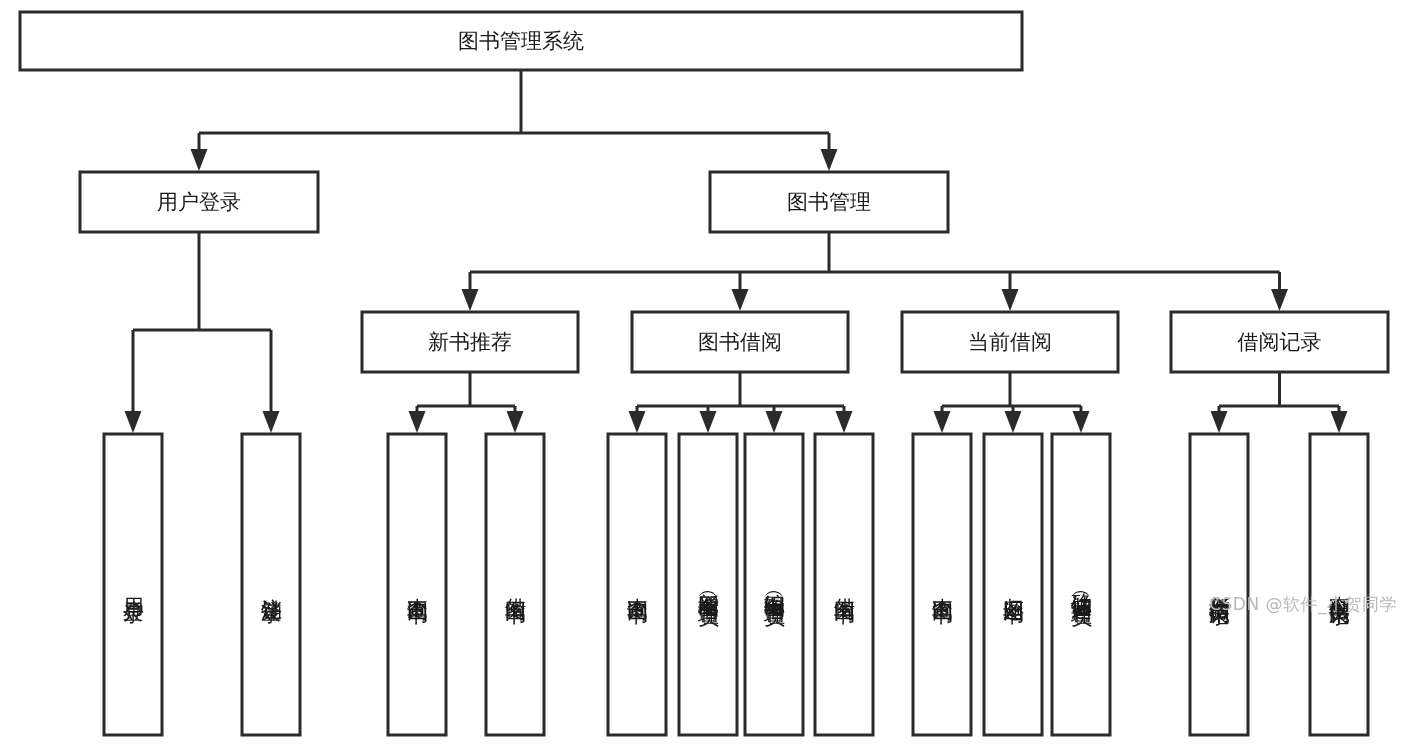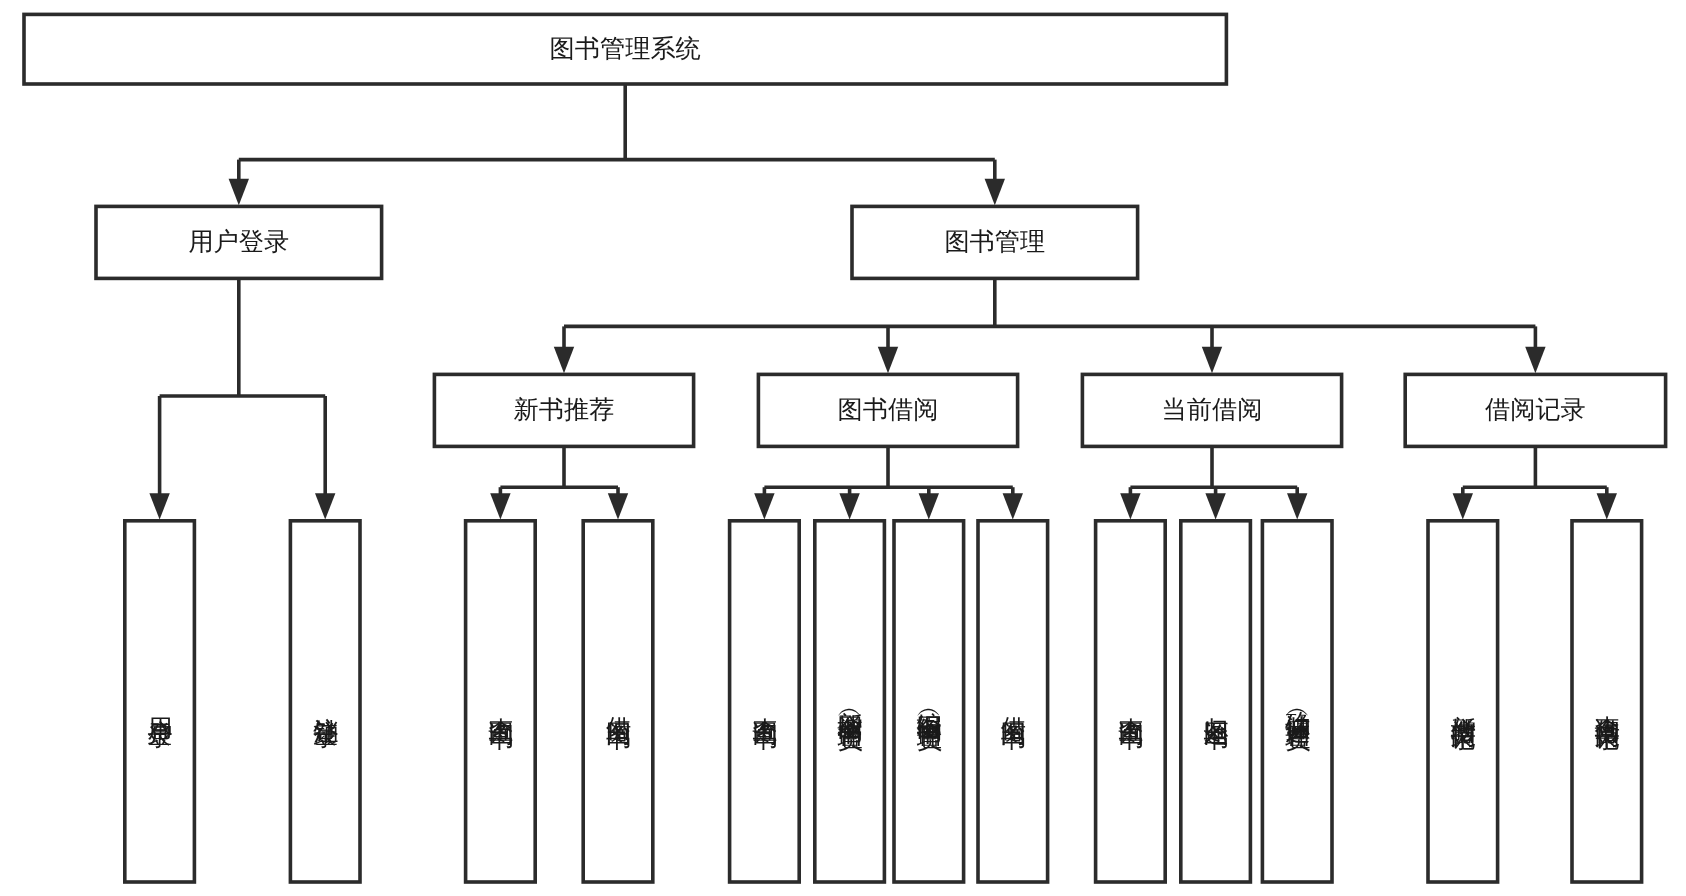--- a/index.html
+++ b/index.html
@@ -201,13 +201,14 @@
       <div class="node-label-v" style="left: 1052px; top: 434px; width: 58px; height: 301px;">
         <span style="writing-mode: vertical-rl; text-orientation: upright;">确认归还（管理员）</span>
       </div>
       <div class="node-label-v" style="left: 1190px; top: 434px; width: 58px; height: 301px;">
         <span style="writing-mode: vertical-rl; text-orientation: upright;">新增借阅记录</span>
       </div>
       <div class="node-label-v" style="left: 1310px; top: 434px; width: 58px; height: 301px;">
         <span style="writing-mode: vertical-rl; text-orientation: upright;">查询借阅记录</span>
       </div>
     </div>
+  <div id="watermark">CSDN @软件_小贺同学</div>
 </div>
 
 </body></html>

